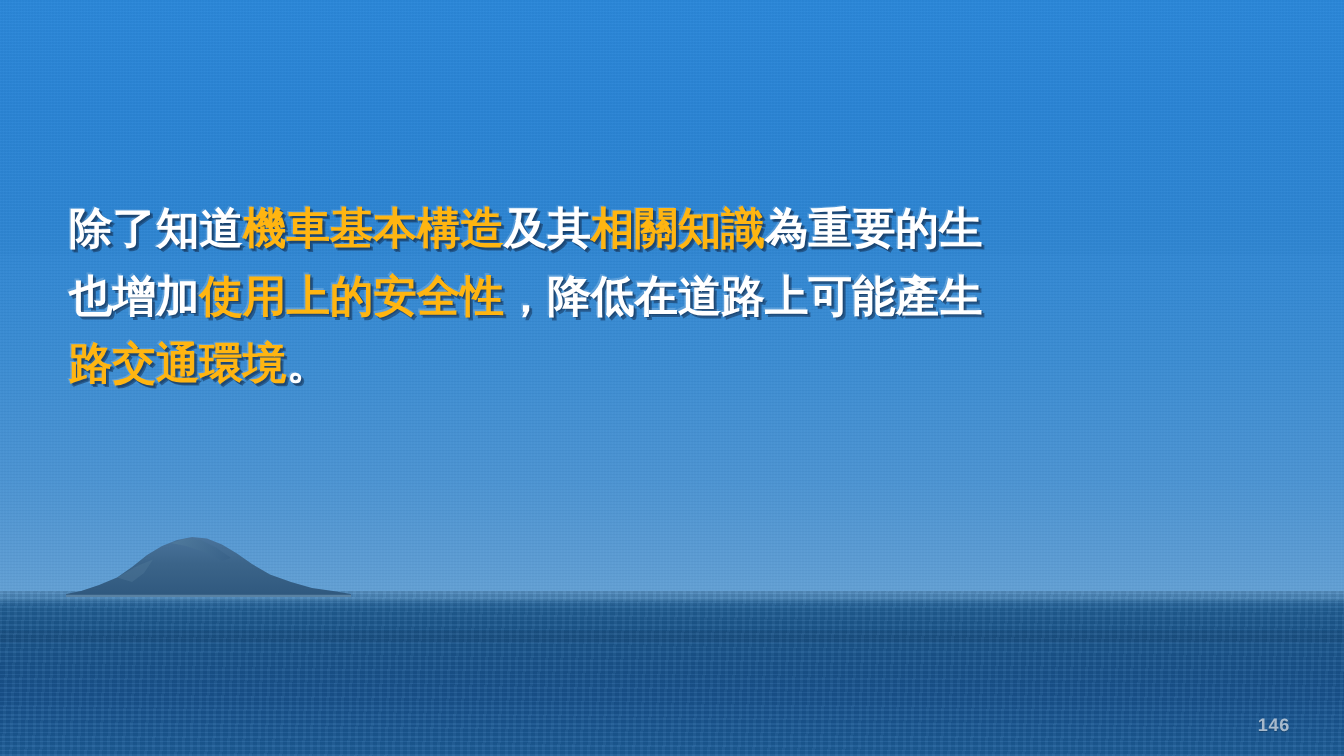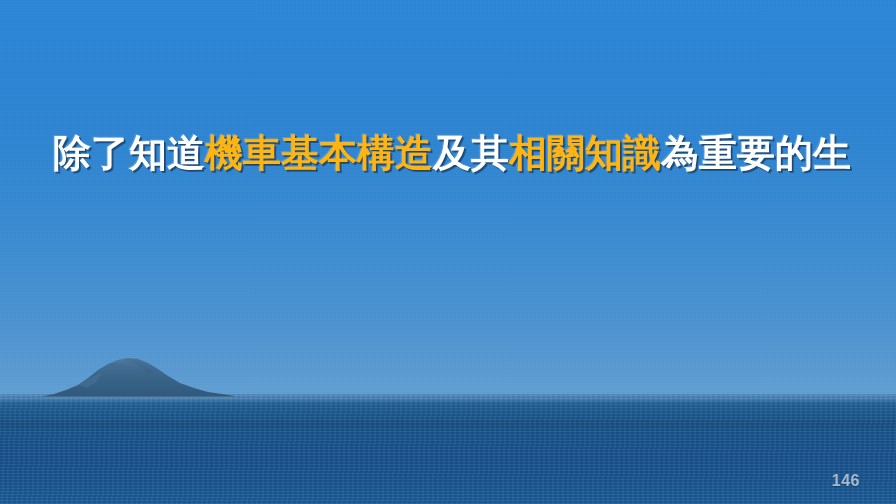--- a/index.html
+++ b/index.html
@@ -99,45 +99,44 @@
     width: 190px;
     height: 42px;
   }
 
   
   .text-block {
     position: absolute;
     left: 46px;
     top: 131px;
     width: 812px;
-    font-size: 38px;
+    font-size: 29px;
     line-height: 45px;
     letter-spacing: 0px;
     font-weight: 700;
     color: #ffffff;
     text-shadow:
        2px 2px 0 rgba(20,50,85,.55),
        1px 1px 0 rgba(20,50,85,.45),
       -1px -1px 0 rgba(255,255,255,.18);
     white-space: normal;
-    text-align: center;
   }
   .text-block .line {
     display: block;
     height: 45px;
     white-space: nowrap;
   }
   .hl { color: #ffb511; }
 
   
   .page-number {
     position: absolute;
     right: 36px;
     bottom: 14px;
-    font-size: 16px;
+    font-size: 12px;
     font-weight: 700;
     color: rgba(222,230,238,.72);
     letter-spacing: .5px;
     text-shadow: 0 1px 1px rgba(0,0,0,.25);
   }
 </style>
 </head>
 <body>
 
 <div id="slide">
@@ -163,17 +162,19 @@
                L104 7 L114 13 L124 20 L136 27 L150 32 L164 36 L178 38 L190 40
                L190 42 L0 42 Z" fill="url(#islandGrad)"></path>
       <path d="M70 6 L80 3 L90 4 L100 9 L110 16 L104 18 L92 12 L80 8 Z" fill="url(#ridgeGrad)" opacity=".55"></path>
       <path d="M34 29 L48 21 L58 17 L52 26 L44 32 Z" fill="#577f9f" opacity=".35"></path>
       <path d="M0 40.5 L190 40.5 L190 42 L0 42 Z" fill="#8fb4cf" opacity=".45"></path>
     </svg>
   </div>
 
   <div class="text-block">
       <span class="line"><span class="">除了知道</span><span class="hl">機車基本構造</span><span class="">及其</span><span class="hl">相關知識</span><span class="">為重要的生</span></span>
+      <span class="line"><span class="">也增加</span><span class="hl">使用上的安全性</span><span class="">，降低在道路上可能產生</span></span>
+      <span class="line"><span class="hl">路交通環境</span><span class="">。</span></span>
     </div>
 
   <div class="page-number">146</div>
 
 </div>
 
 </body></html>

